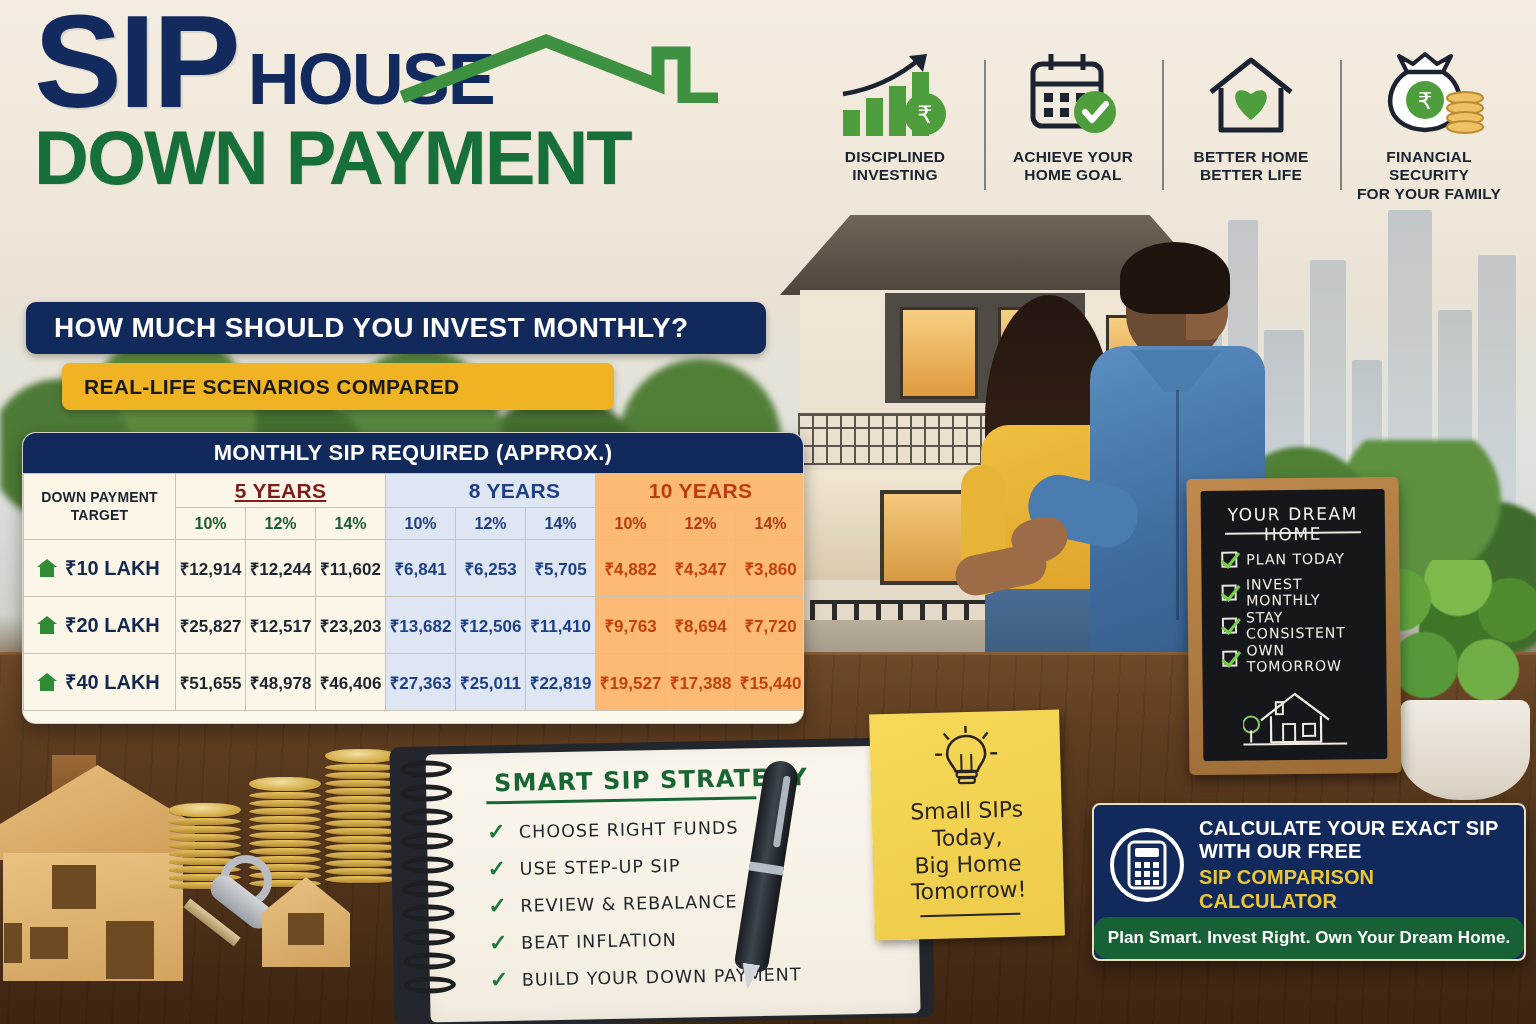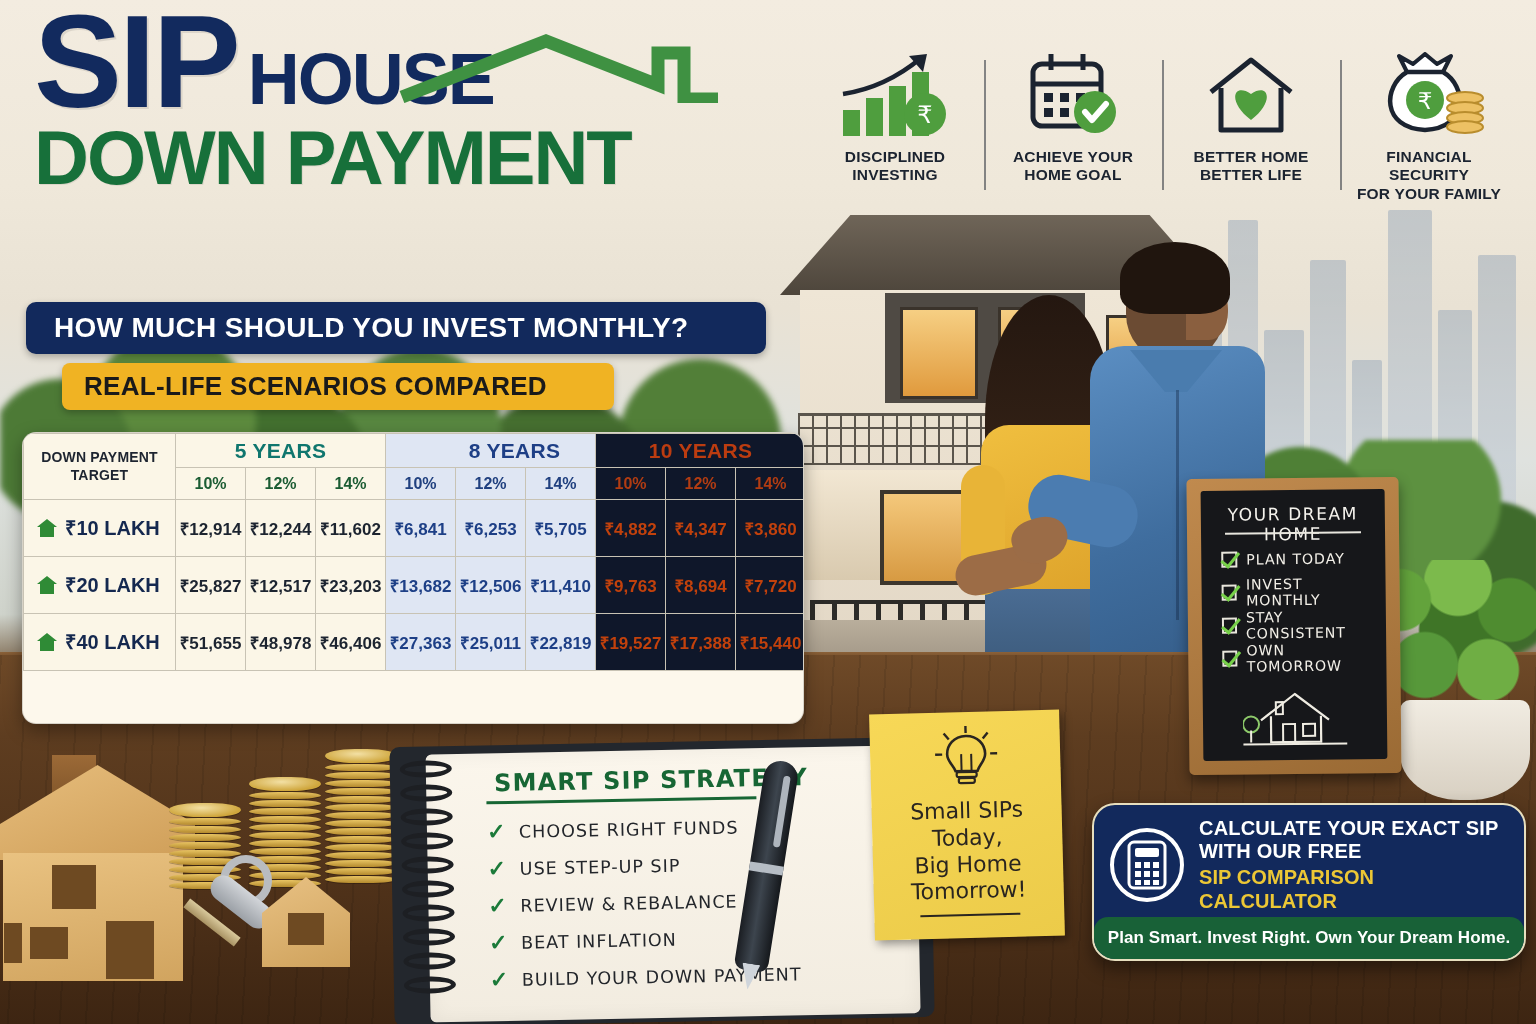--- a/index.html
+++ b/index.html
@@ -154,21 +154,21 @@
     position:absolute; left:26px; top:302px; width:740px; height:52px;
     background:#12295c; border-radius:10px; display:flex; align-items:center;
     box-shadow:0 3px 7px rgba(0,0,0,.28);
   }
   .sub-navy span { color:#fff; font-size:28px; font-weight:800; letter-spacing:.3px; padding-left:28px; }
   .sub-gold {
     position:absolute; left:62px; top:363px; width:552px; height:47px;
     background:#f0b323; border-radius:8px; display:flex; align-items:center;
     box-shadow:0 3px 7px rgba(0,0,0,.25);
   }
-  .sub-gold span { color:#1a1a1a; font-size:26px; font-weight:800; letter-spacing:.3px; padding-left:22px; }
+  .sub-gold span { color:#1a1a1a; font-size:21px; font-weight:800; letter-spacing:.3px; padding-left:22px; }
 
   
   .badges { position:absolute; left:806px; top:48px; width:712px; height:168px; display:flex; }
   .badge { flex:1; display:flex; flex-direction:column; align-items:center; justify-content:flex-start; position:relative; padding:0 6px; }
   .badge + .badge:before {
     content:""; position:absolute; left:0; top:12px; bottom:26px; width:2px; background:#2a2f3a; opacity:.55;
   }
   .badge-ico { height:92px; display:flex; align-items:flex-end; justify-content:center; }
   .badge-txt { margin-top:8px; text-align:center; font-size:15.5px; font-weight:800; color:#1b2330; line-height:1.18; letter-spacing:.2px; }
 
@@ -180,26 +180,26 @@
     background:#fdf8ec;
     border:1px solid rgba(0,0,0,.15);
   }
   .tbl-title {
     height:40px; background:#12295c; color:#fff; display:flex; align-items:center; justify-content:center;
     font-size:22px; font-weight:800; letter-spacing:.3px;
   }
   table { width:100%; border-collapse:collapse; table-layout:fixed; }
   .grp5 { background:#fbf6e7; }
   .grp8 { background:#dfe6f3; }
-  .grp10{ background:#0f172a; }
+  .grp10{ background:#fdba74; }
   th,td { border:1px solid #c8c3b4; font-size:15px; }
   .corner { width:152px; background:#fbf6e7; color:#1d2430; font-weight:800; font-size:14px;
             text-align:center; line-height:1.25; letter-spacing:.2px; }
   .grp-h { text-align:center; font-weight:800; font-size:21px; height:34px; letter-spacing:.3px; }
-  .grp-h.g5 { color:#0f766e; }
+  .grp-h.g5 { color:#7f1d1d;text-decoration:underline; }
   .grp-h.g8 { color:#1e3f86;padding-left:48px; }
   .grp-h.g10{ color:#bc3c10; }
   .rate { text-align:center; font-weight:700; font-size:16px; height:32px; }
   .rate.g5{ color:#1b5c33; } .rate.g8{ color:#20407f; } .rate.g10{ color:#b23c12; }
   .rowlabel { font-weight:800; font-size:20px; color:#14284f; padding-left:12px; white-space:nowrap; }
   .rowlabel .home-ico { display:inline-block; vertical-align:-3px; margin-right:7px; }
   td.val { text-align:center; font-weight:700; font-size:17px; height:57px; }
   td.val.g5 { color:#1c2430; }
   td.val.g8 { color:#1d3f86; }
   td.val.g10{ color:#c2410c; }
@@ -265,21 +265,21 @@
   .cb-box:after {
     content:""; position:absolute; left:2px; top:-5px; width:7px; height:16px;
     border-right:3.5px solid #77d04a; border-bottom:3.5px solid #77d04a; transform:rotate(40deg);
   }
   .cb-text { color:#f2efe7; font-size:14.2px; letter-spacing:.9px; font-family:"DejaVu Sans", sans-serif; }
   .cb-house { position:absolute; left:40px; bottom:6px; }
 
   
   .cta {
     position:absolute; left:1092px; top:803px; width:434px; height:158px;
-    background:#12295c; border-radius:23px; border:2px solid #e7dfbe;
+    background:#12295c; border-radius:8px; border:2px solid #e7dfbe;
     box-shadow:0 8px 18px rgba(0,0,0,.45); overflow:hidden;
   }
   .cta-main { display:flex; align-items:center; padding:14px 16px 10px 16px; height:116px; }
   .calc-circle {
     width:74px; height:74px; border-radius:50%; border:4px solid #fff;
     display:flex; align-items:center; justify-content:center; flex:none; margin-right:15px;
   }
   .cta-lines { color:#fff; }
   .cta-l1, .cta-l2 { font-size:20px; font-weight:800; line-height:1.14; letter-spacing:.2px; }
   .cta-l3 { font-size:20px; font-weight:800; color:#ecc735; line-height:1.2; letter-spacing:.1px; margin-top:2px; }
@@ -507,20 +507,21 @@
         </svg>
       </div>
       <div class="badge-txt">
         <div>FINANCIAL SECURITY</div>
           <div>FOR YOUR FAMILY</div>
       </div>
     </div>
   </div>
 
   <div class="table-card">
+    <div class="tbl-title">MONTHLY SIP REQUIRED (APPROX.)</div>
     <table>
       <colgroup>
         <col style="width:152px">
           <col style="width:70px">
           <col style="width:70px">
           <col style="width:70px">
         <col style="width:70px">
           <col style="width:70px">
           <col style="width:70px">
         <col style="width:70px">

